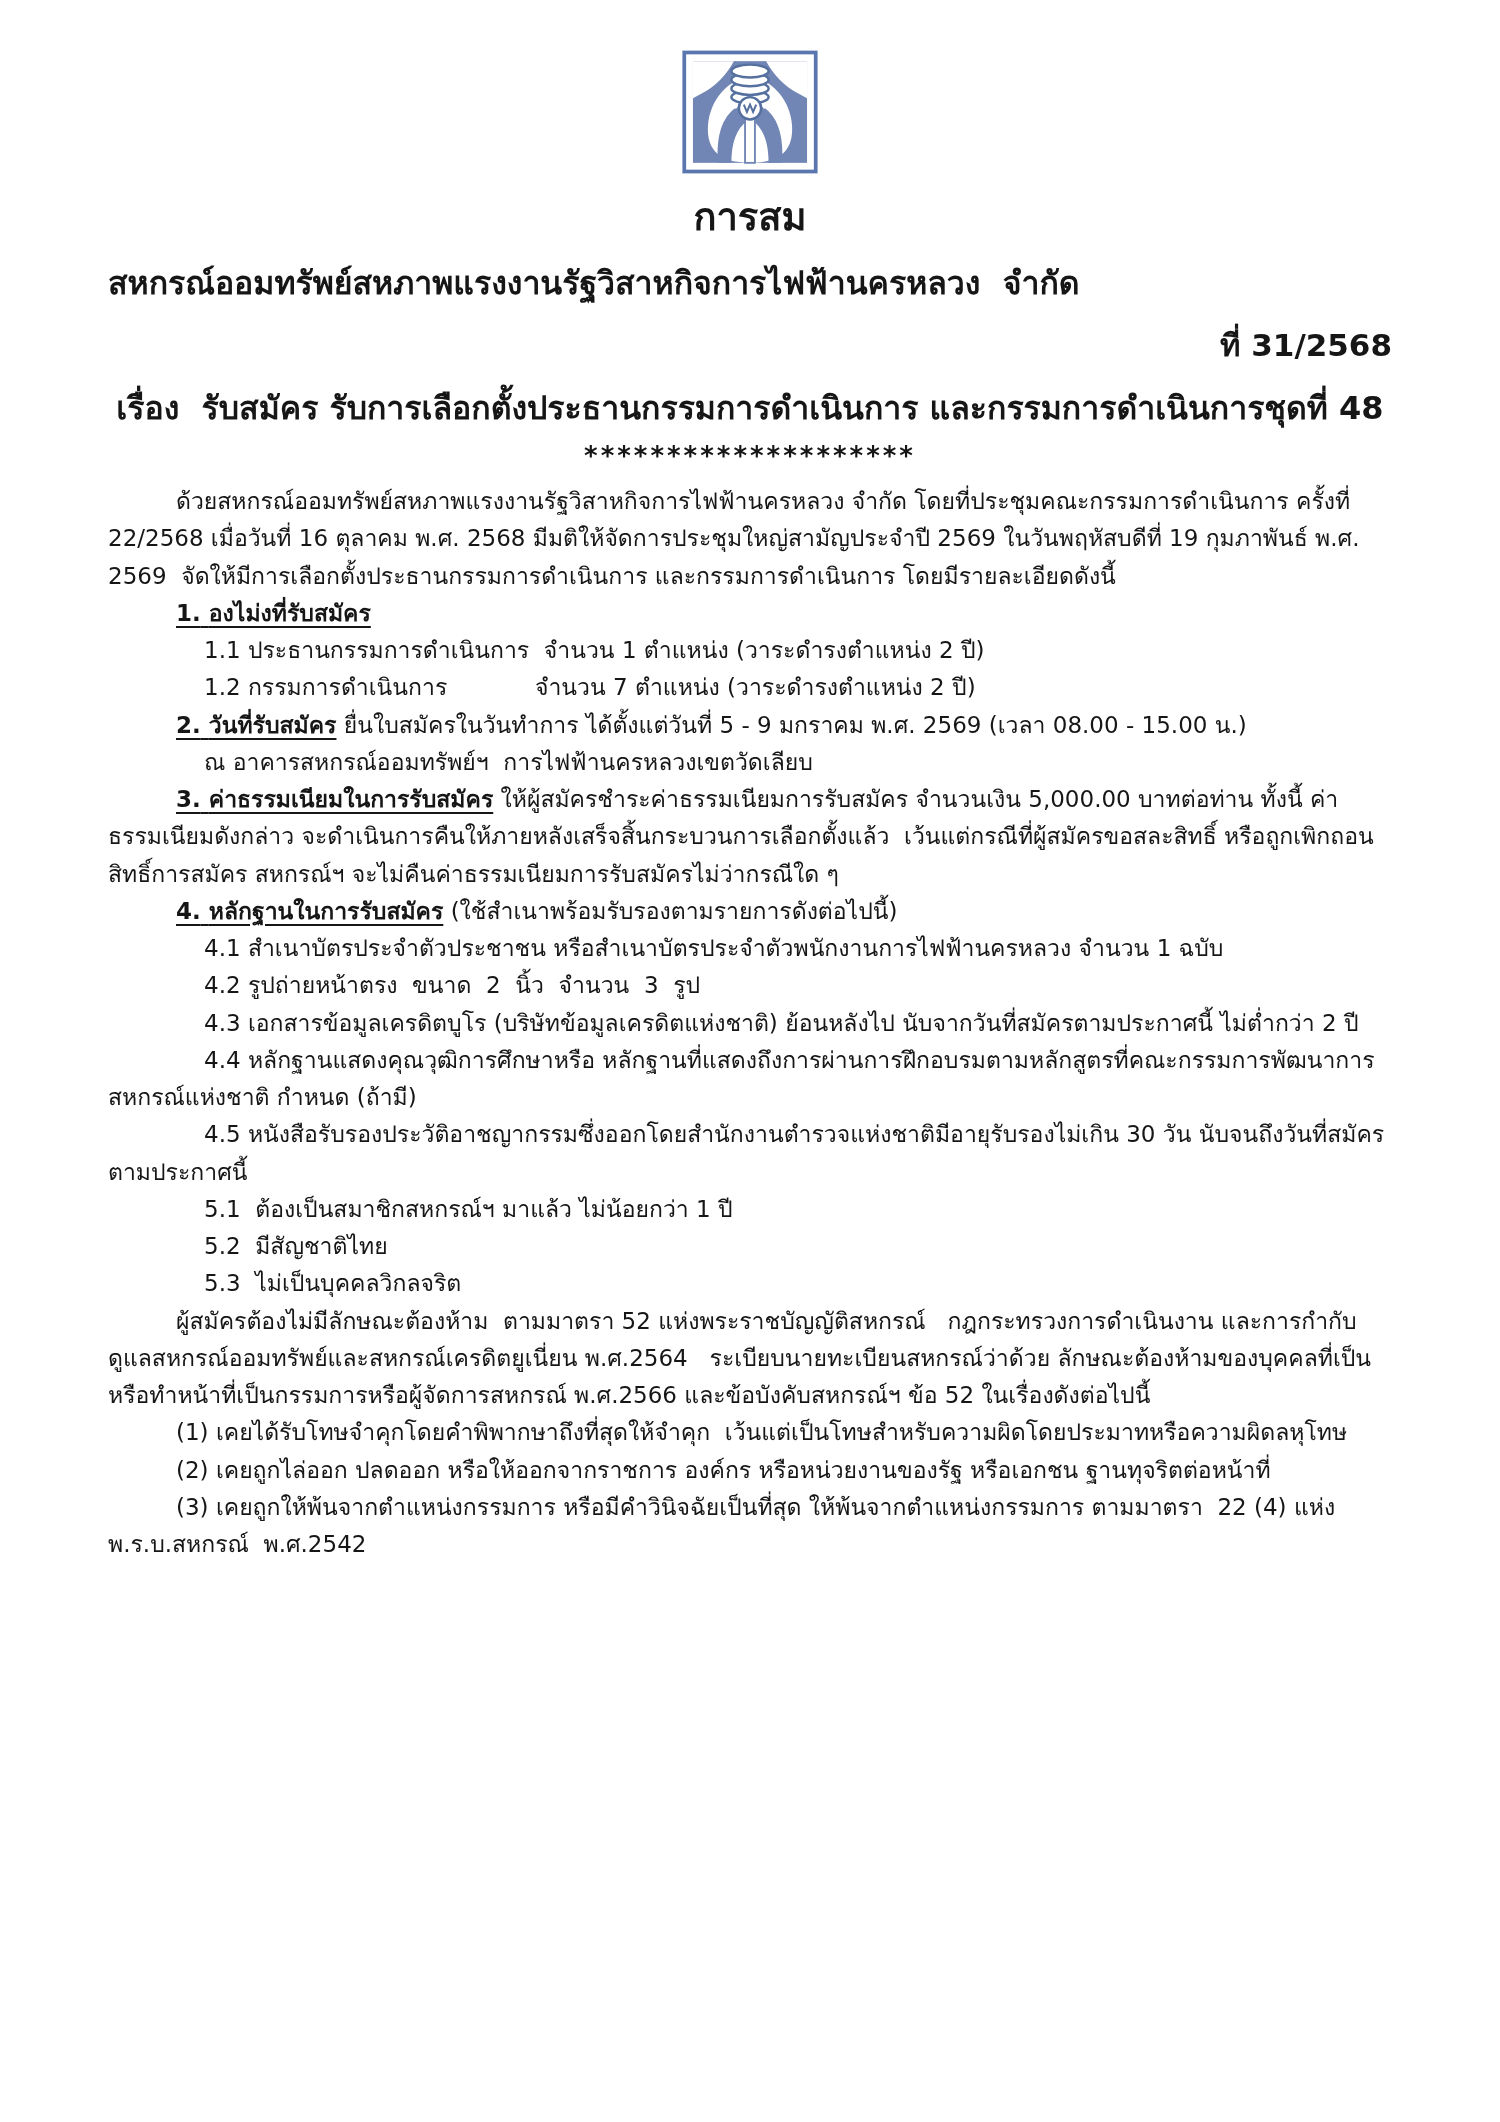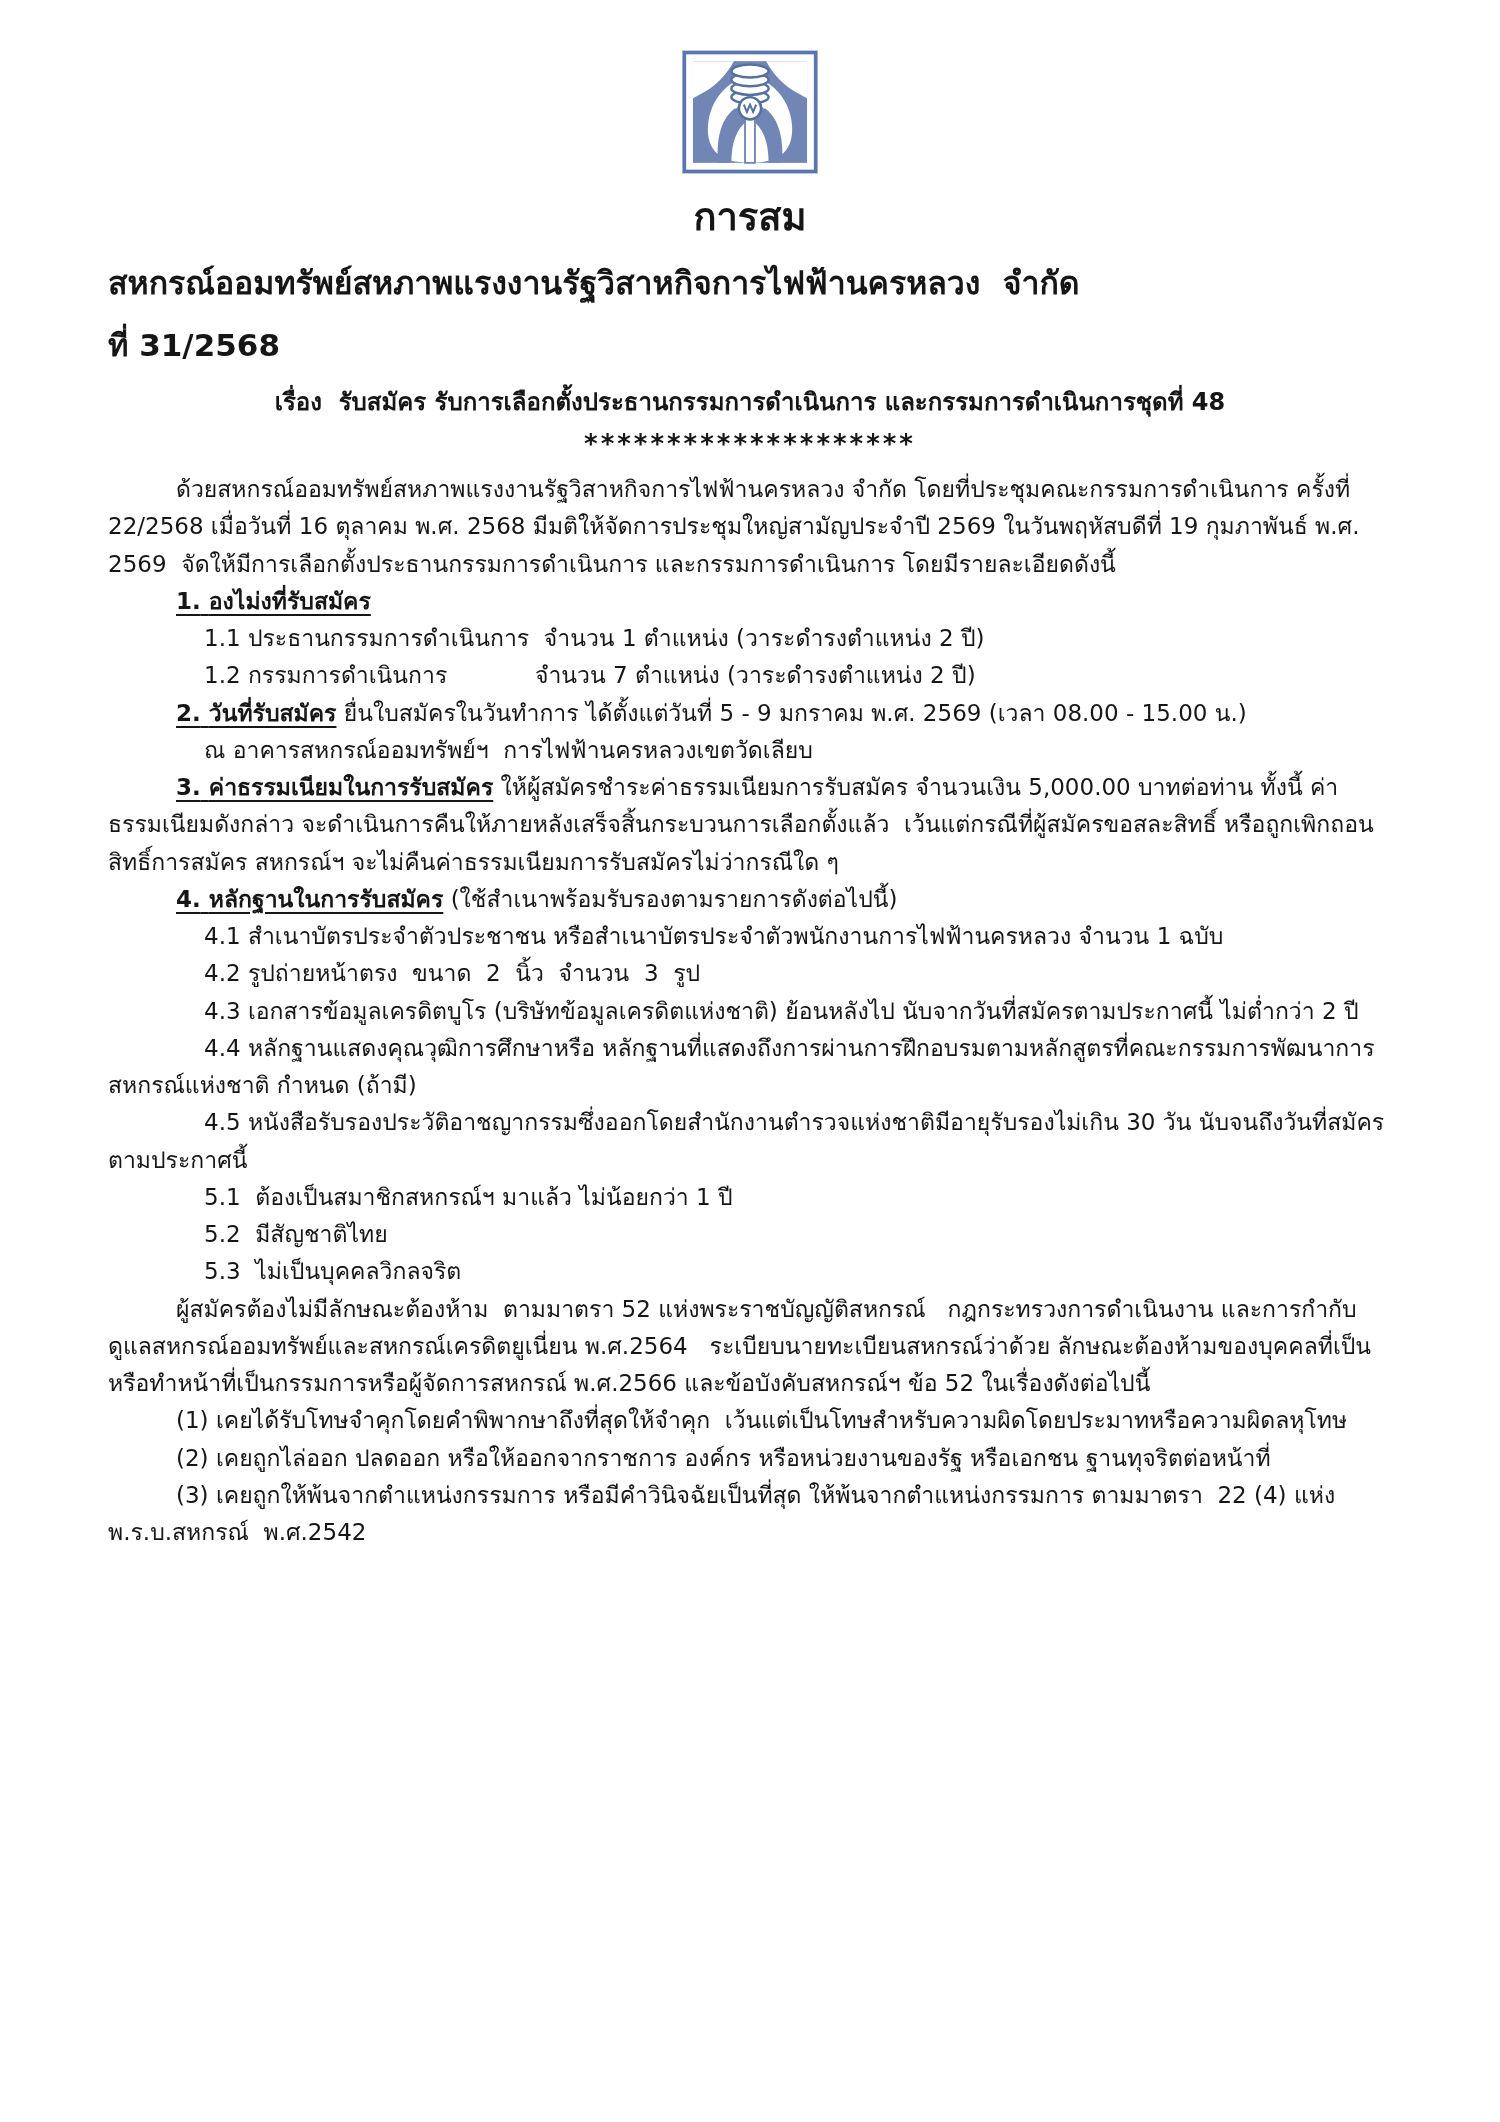--- a/index.html
+++ b/index.html
@@ -5,22 +5,22 @@
   html,body{margin:0;padding:0;}
   body{
     width:1500px;height:2122px;overflow:hidden;background:#ffffff;
     color:#161616;font-family:"DejaVu Sans","Liberation Sans",sans-serif;
   }
   .sheet{position:relative;width:100%;height:100%;box-sizing:border-box;padding:50px 108px 0 108px;}
   .logo-wrap{text-align:center;margin-bottom:8px;}
   .logo{width:140px;height:124px;display:inline-block;}
   .h-announce{text-align:center;font-size:38px;font-weight:bold;margin:2px 0 10px;}
   .h-org{text-align:left;font-size:32px;font-weight:bold;margin:0 0 12px;}
-  .h-no{text-align:left;font-size:31px;font-weight:600;margin:0 0 12px;}
-  .h-subject{text-align:center;font-size:24px;font-weight:bold;margin:0 0 8px;}
+  .h-no{text-align:right;font-size:31px;font-weight:600;margin:0 0 12px;}
+  .h-subject{text-align:center;font-size:32px;font-weight:bold;margin:0 0 8px;}
   .h-stars{text-align:center;font-size:26px;font-weight:bold;letter-spacing:3px;margin:0 0 12px;}
   .para{font-size:23px;line-height:1.62;margin:0;}
   .ind1{text-indent:68px;}
   .ind2{text-indent:96px;}
   .bu{font-weight:bold;text-decoration:underline;text-underline-offset:5px;text-decoration-thickness:2px;}
 </style>
 </head>
 <body>
 
 <div class="sheet">

